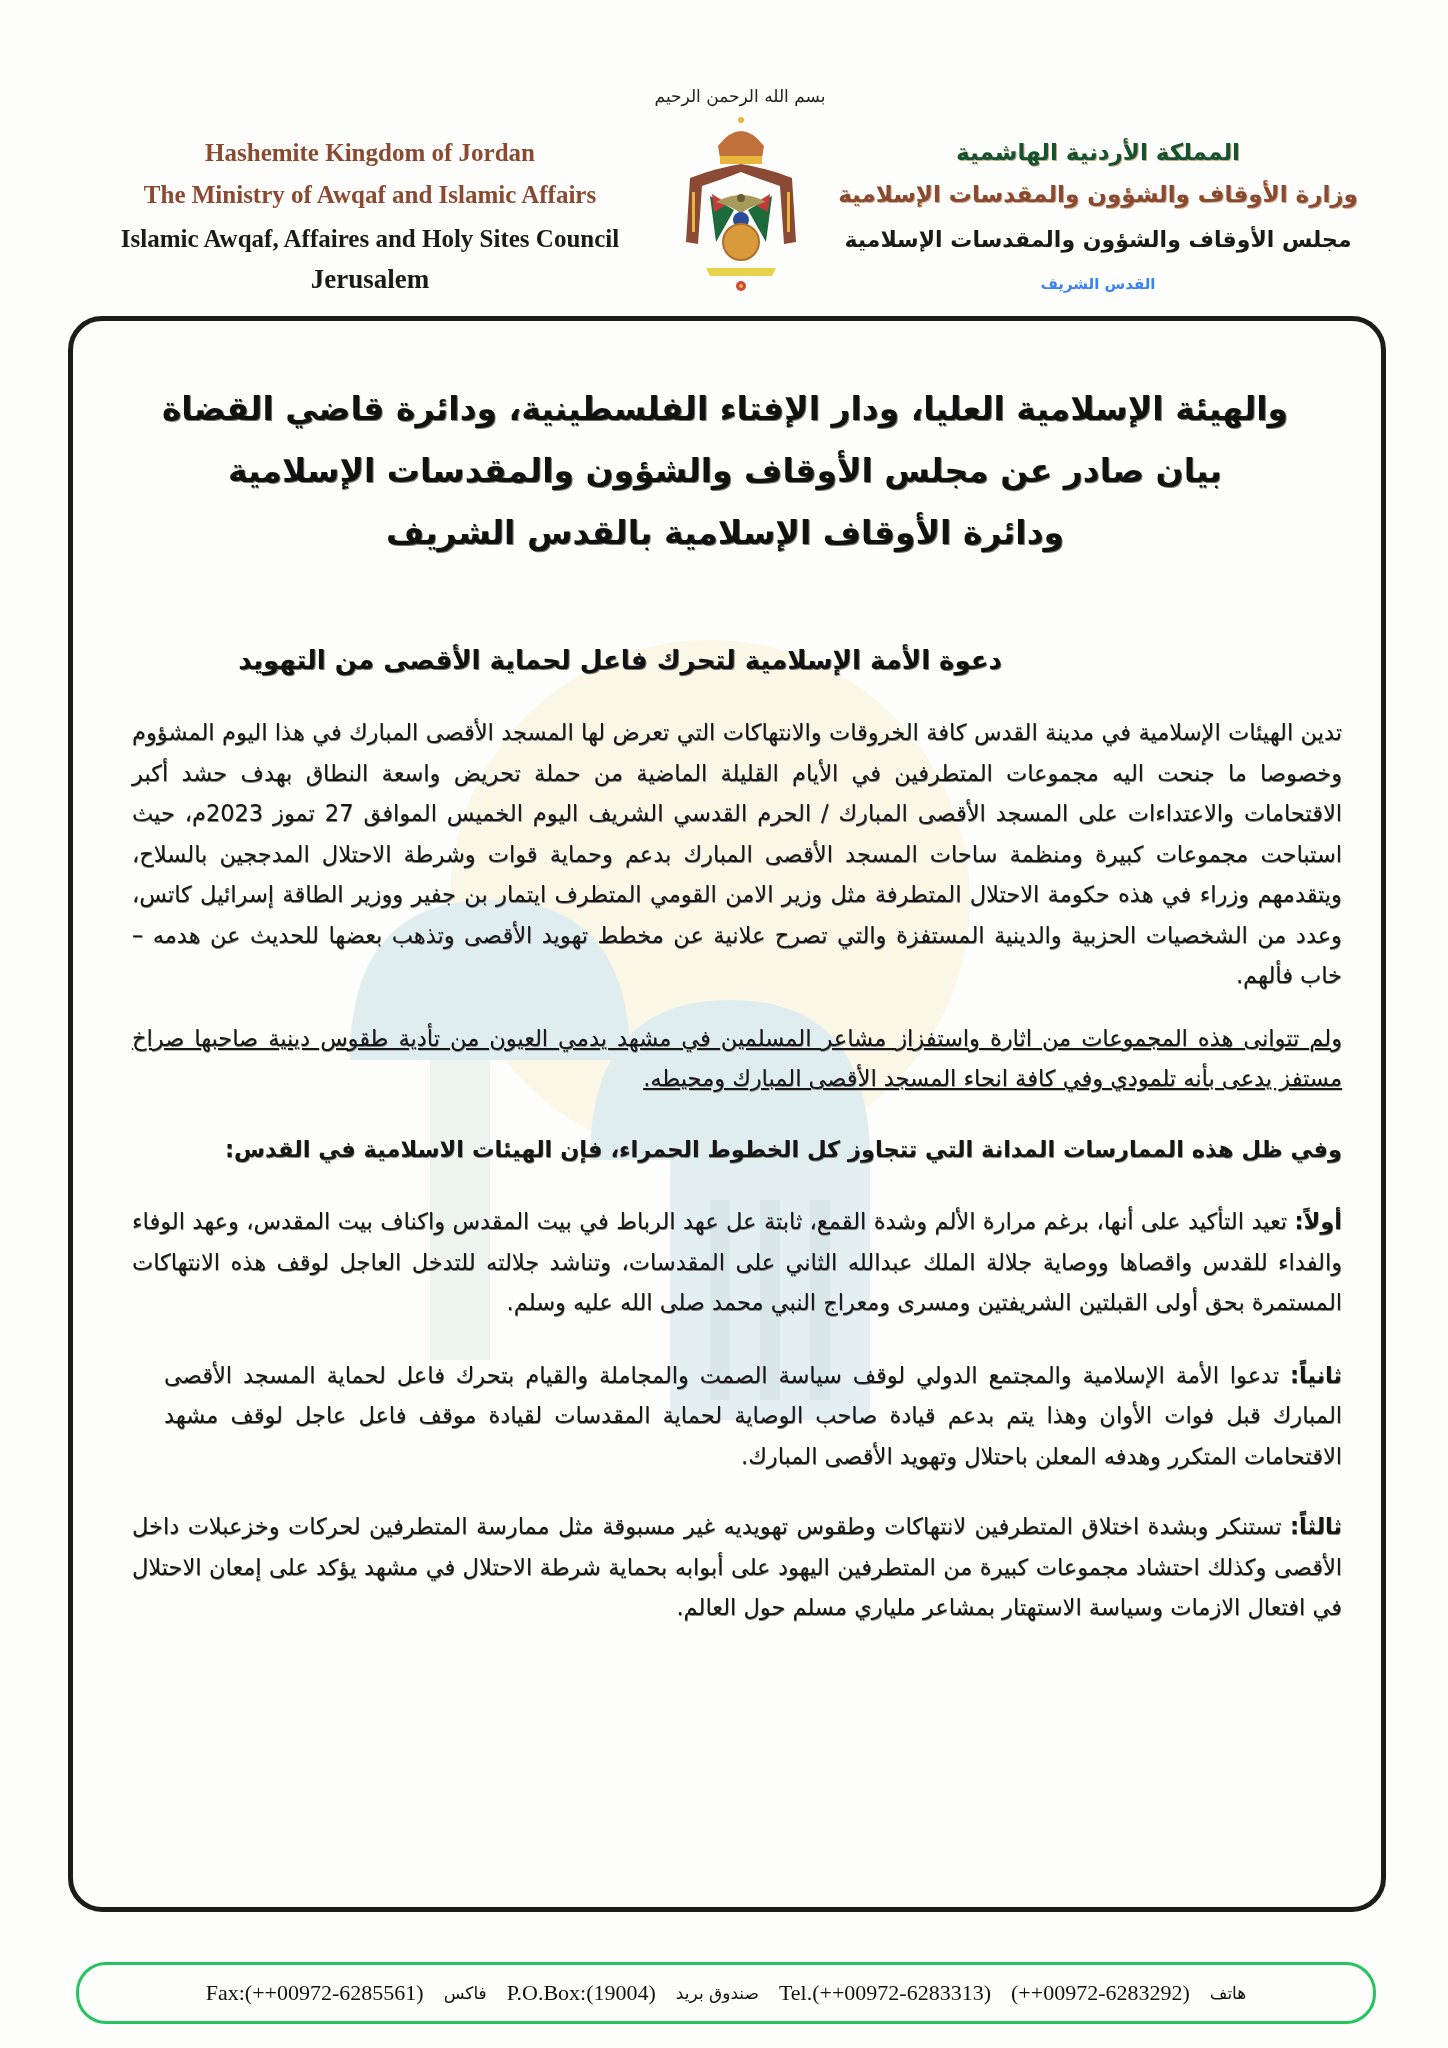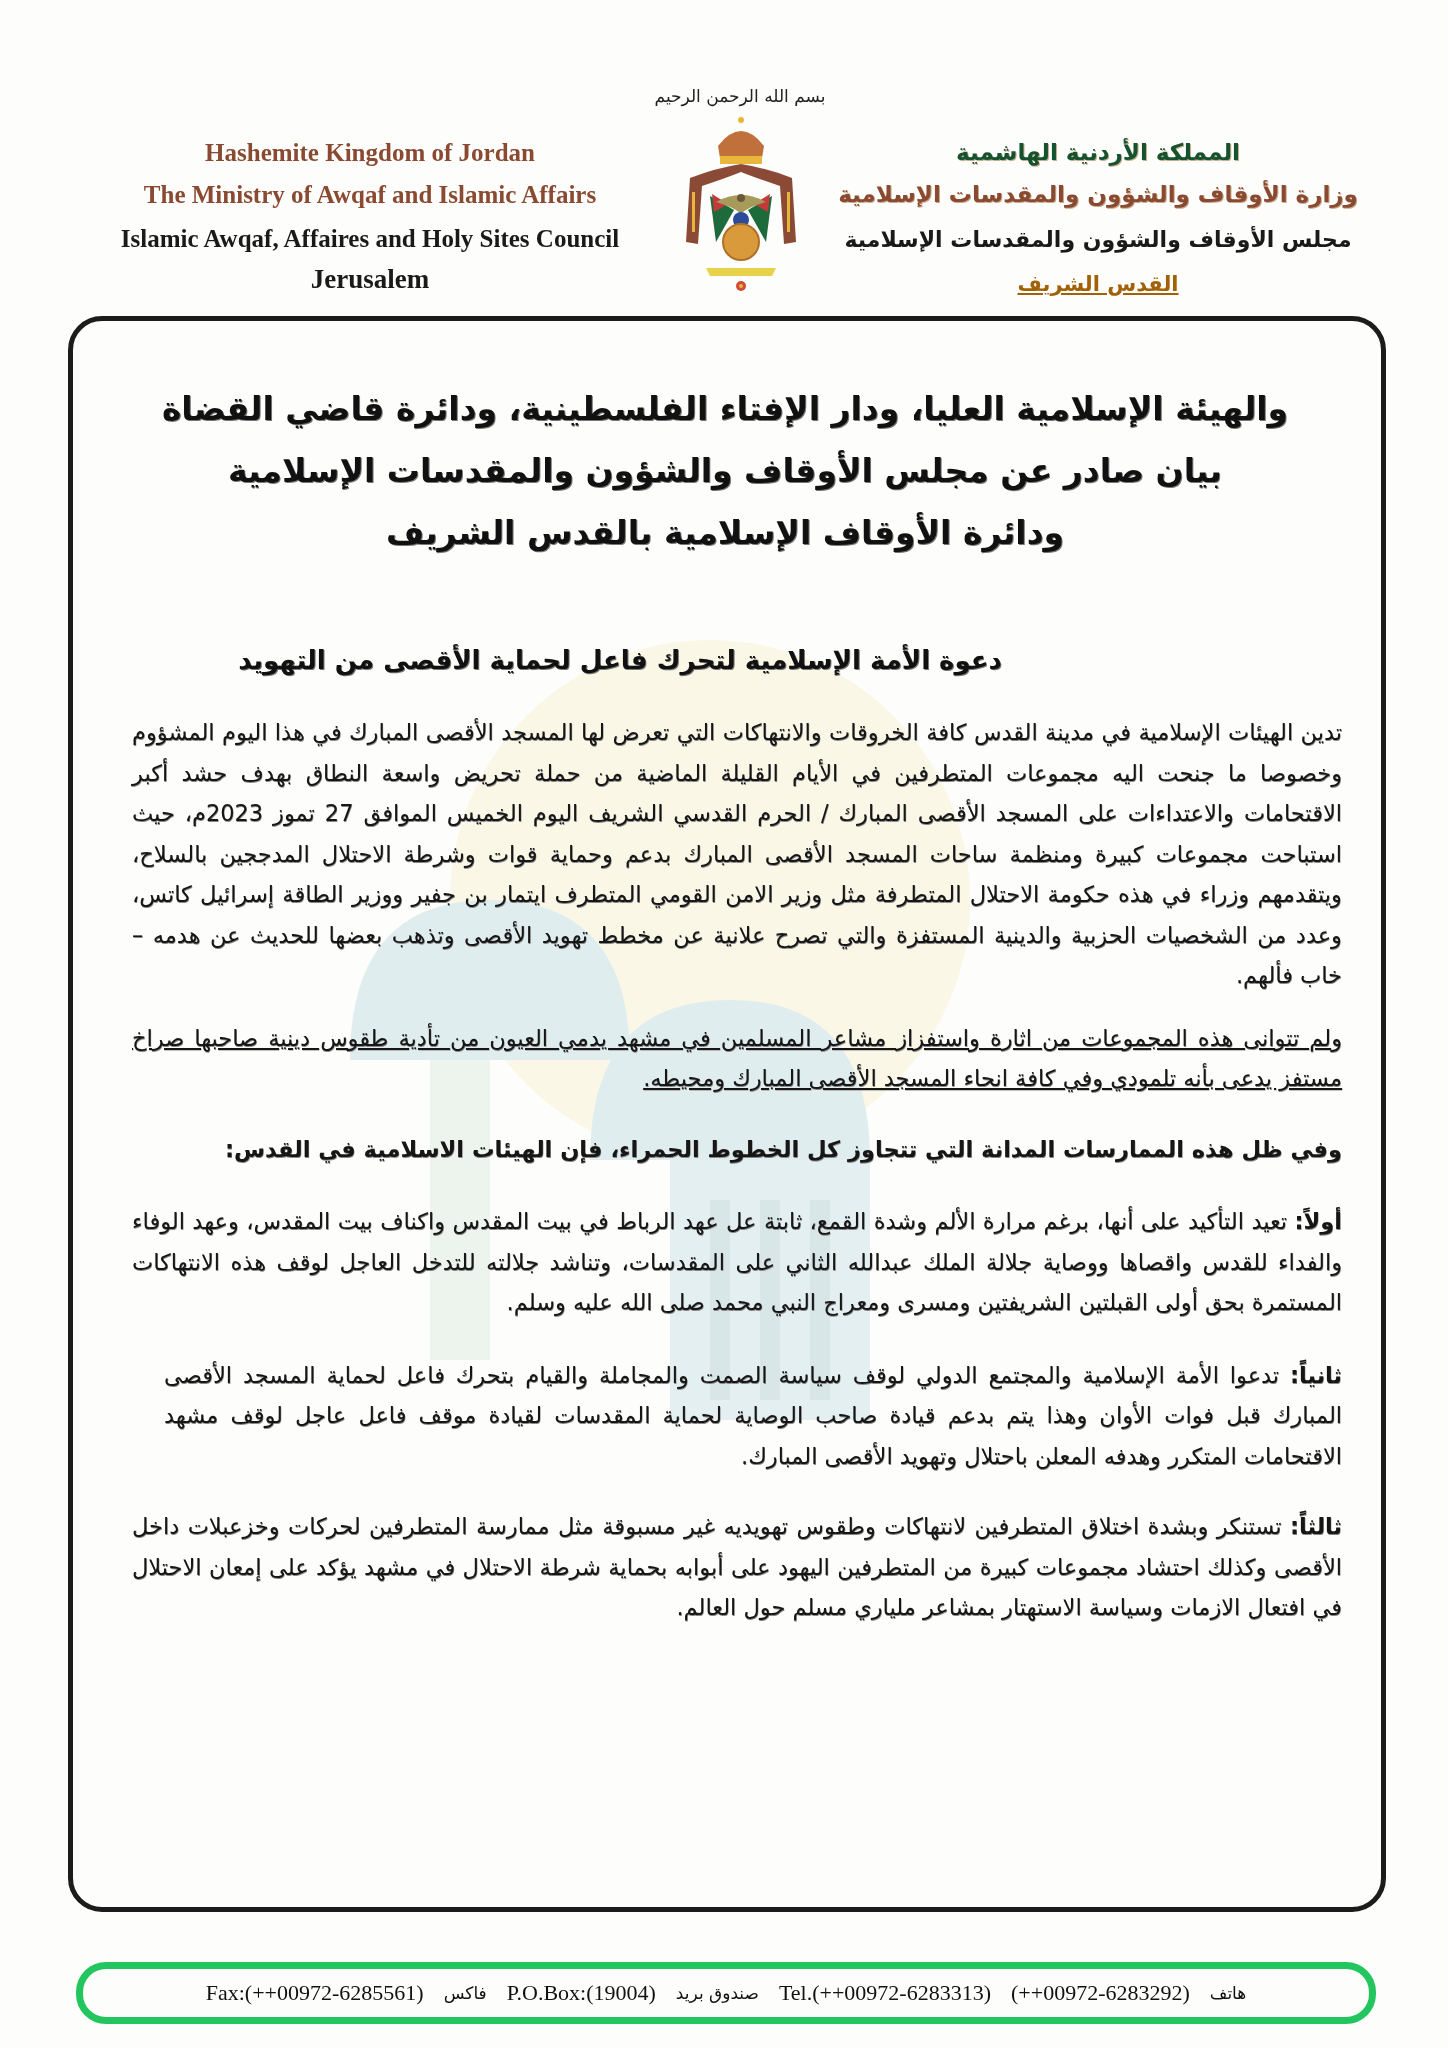--- a/index.html
+++ b/index.html
@@ -18,21 +18,21 @@
   .header-en .l3 { font-size: 25px; color: #1a1a1a; line-height: 44px; }
   .header-en .l4 { font-size: 27px; color: #1a1a1a; line-height: 36px; }
 
   .header-ar {
     position: absolute; right: 70px; top: 132px; width: 560px;
     text-align: center; direction: rtl; font-family: "DejaVu Sans", sans-serif; font-weight: bold;
   }
   .header-ar .l1 { font-size: 23px; color: #14532d; line-height: 40px; text-shadow: 1px 1px 0 #c9a98a; }
   .header-ar .l2 { font-size: 23px; color: #8a4a32; line-height: 44px; text-shadow: 1px 1px 0 #c9a98a; }
   .header-ar .l3 { font-size: 22px; color: #1a1a1a; line-height: 48px; }
-  .header-ar .l4 { font-size: 21px; color: #a16207; line-height: 40px; text-decoration: underline; }
+  .header-ar .l4 { font-size: 15px; color: #3b82f6; line-height: 40px; }
 
   .basmala {
     position: absolute; left: 640px; top: 86px; width: 200px; text-align: center;
     direction: rtl; font-family: "DejaVu Serif", serif; font-size: 17px; color: #222;
   }
   .emblem { position: absolute; left: 676px; top: 112px; width: 130px; height: 180px; }
 
   .frame {
     position: absolute; left: 68px; top: 316px; width: 1318px; height: 1596px;
     border: 5px solid #1c1c1c; border-radius: 34px; box-sizing: border-box;
@@ -57,21 +57,21 @@
   .body p { margin: 0; }
   .body .p1 { margin-bottom: 22px; }
   .body .p2 { margin-bottom: 30px; text-decoration: underline; }
   .body .p3 { font-weight: bold; margin-bottom: 32px; }
   .body .p4 { margin-bottom: 32px; }
   .body .p5 { margin-bottom: 30px; margin-left: 32px; }
   .body .lead { font-weight: bold; }
 
   .footer {
     position: absolute; left: 76px; top: 1962px; width: 1300px; height: 62px;
-    border: 7px solid #22c55e; border-radius: 30px; box-sizing: border-box;
+    border: 3px solid #22c55e; border-radius: 30px; box-sizing: border-box;
     display: flex; align-items: center; justify-content: center;
     font-family: "Liberation Serif", serif; font-size: 22px; color: #111; white-space: nowrap;
   }
   .footer span { margin: 0 10px; }
   .ar { font-family: "DejaVu Sans", sans-serif; font-size: 17px; }
 </style>
 </head>
 <body>
 
 <div class="header-en">

